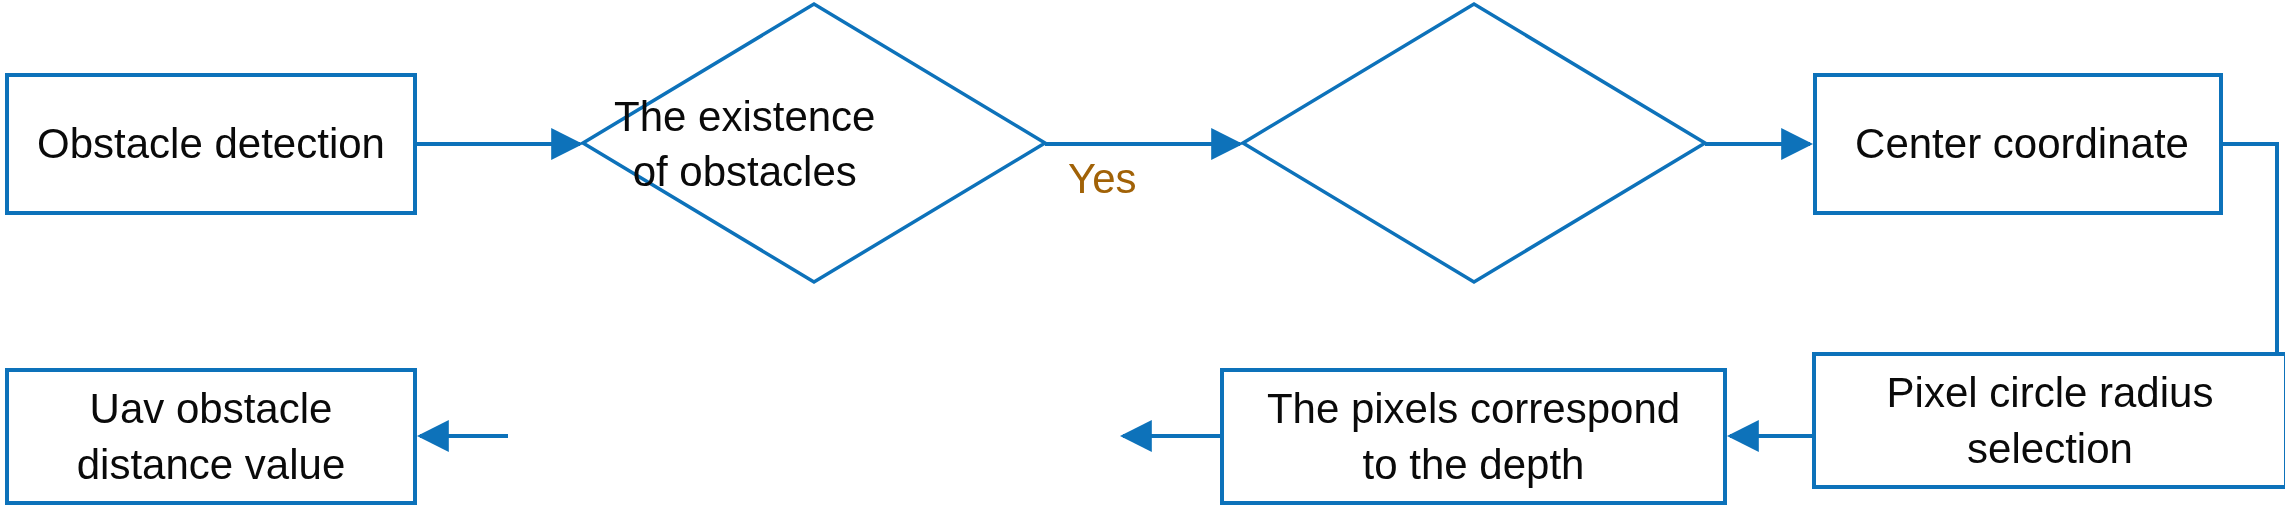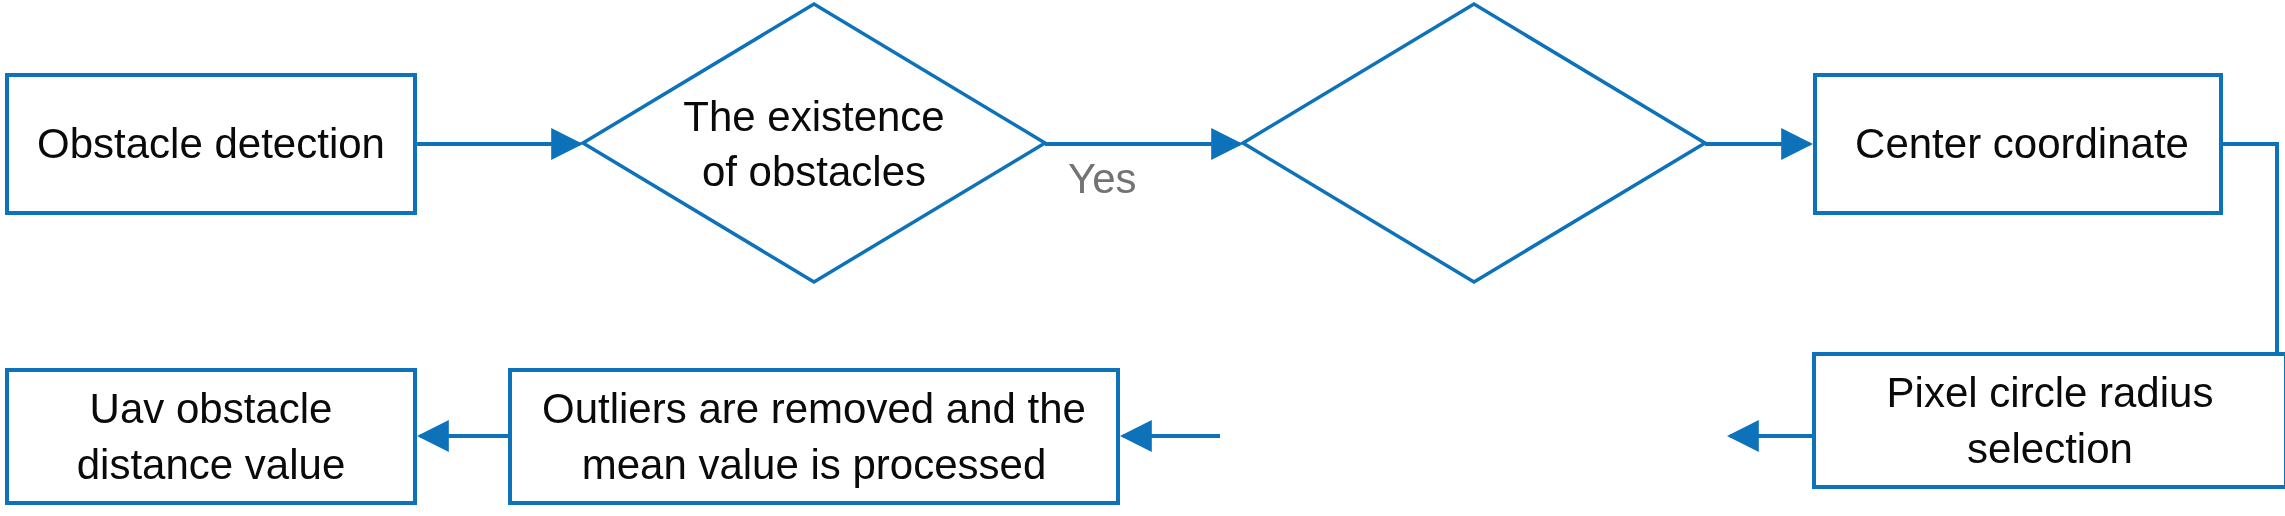--- a/index.html
+++ b/index.html
@@ -36,29 +36,28 @@
   .node-label, .diamond-label {
     font-size: 42px;
     line-height: 1.32;
     white-space: pre-line;
     color: #0a0a0a;
   }
   .diamond-label-wrap {
     position: absolute;
     display: flex;
     align-items: center;
-    justify-content: center;
     text-align: center;
     pointer-events: none;
   }
   .edge-label {
     position: absolute;
     font-size: 42px;
     line-height: 1;
-    color: #737373;
+    color: #a16207;
   }
   
   #node-obstacle-detection        { left: 5px;    top: 73px;  width: 412px; height: 142px; }
   #node-center-coordinate         { left: 1813px; top: 73px;  width: 410px; height: 142px; padding-left: 8px; }
   #node-pixel-circle-radius       { left: 1812px; top: 352px; width: 476px; height: 137px; }
   #node-pixels-correspond-depth   { left: 1220px; top: 368px; width: 507px; height: 137px; }
   #node-outliers-removed-mean     { left: 508px;  top: 368px; width: 612px; height: 137px; }
   #node-uav-obstacle-distance     { left: 5px;    top: 368px; width: 412px; height: 137px; align-items: center; }
   #label-existence-of-obstacles   { left: 614px;  top: 73px;  width: 400px; height: 142px; }
   #label-category-judgment        { left: 1274px; top: 73px;  width: 400px; height: 142px; }
@@ -96,25 +95,25 @@
 
   <div class="node" id="node-center-coordinate">
     <span class="node-label">Center coordinate</span>
   </div>
 
   <div class="node" id="node-pixel-circle-radius">
     <span class="node-label">Pixel circle radius
 selection</span>
   </div>
 
+  <div class="node" id="node-pixels-correspond-depth">
+    <span class="node-label">The pixels correspond
+to the depth</span>
+  </div>
 
-  <div class="node" id="node-outliers-removed-mean">
-    <span class="node-label">Outliers are removed and the
-mean value is processed</span>
-  </div>
 
   <div class="node" id="node-uav-obstacle-distance">
     <span class="node-label">Uav obstacle
 distance value</span>
   </div>
 
   <div class="diamond-label-wrap" id="label-existence-of-obstacles">
     <span class="diamond-label">The existence
 of obstacles</span>
   </div>

